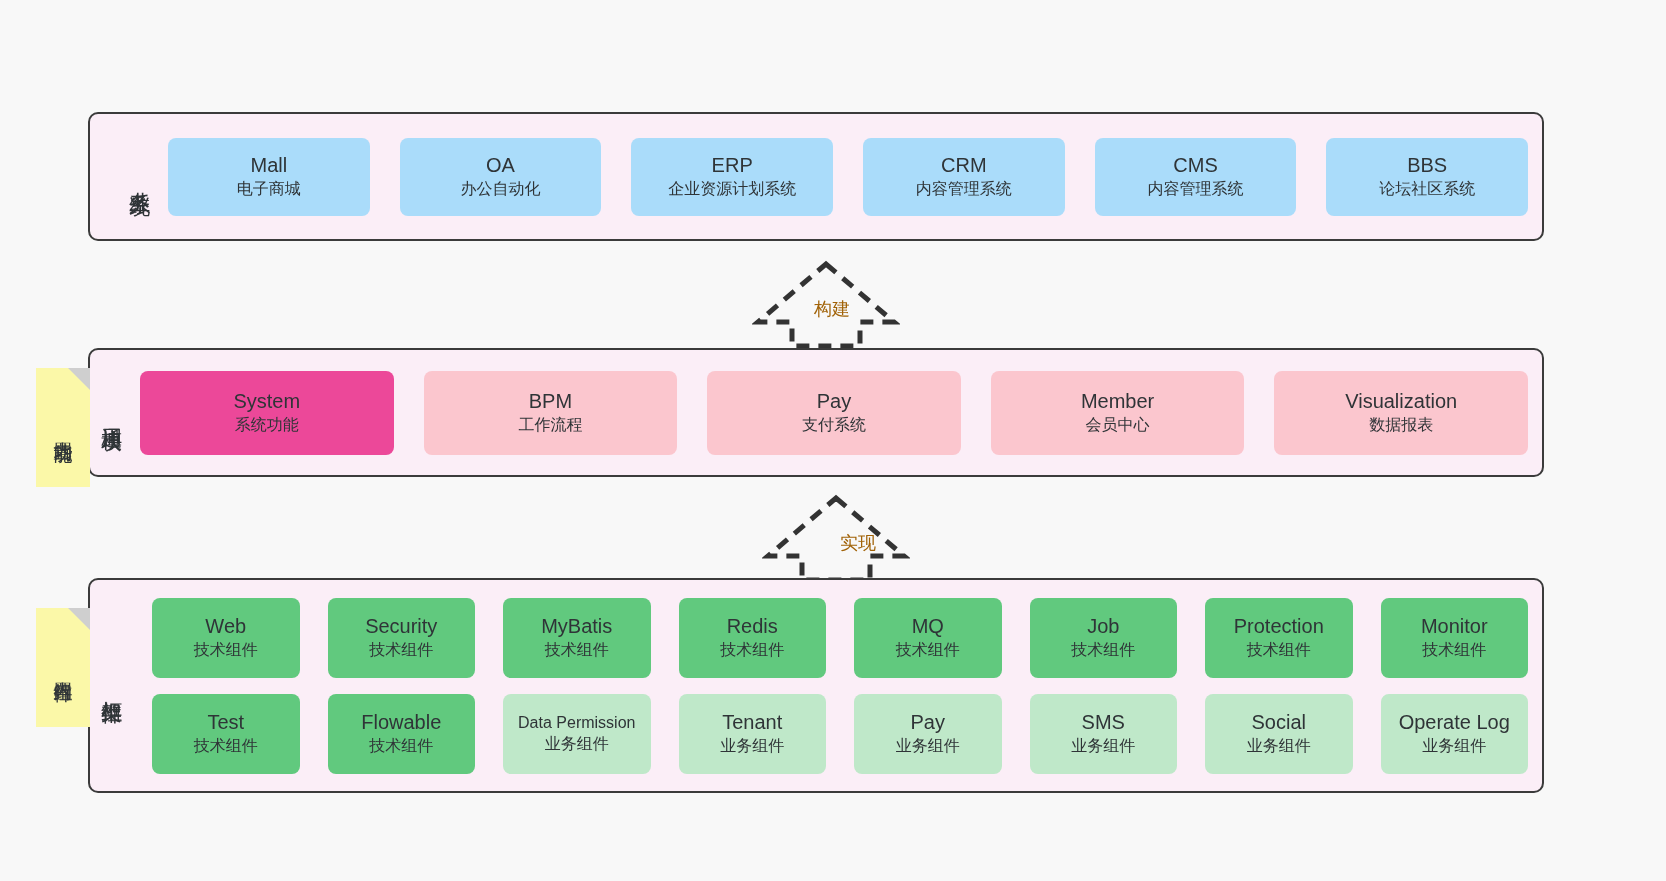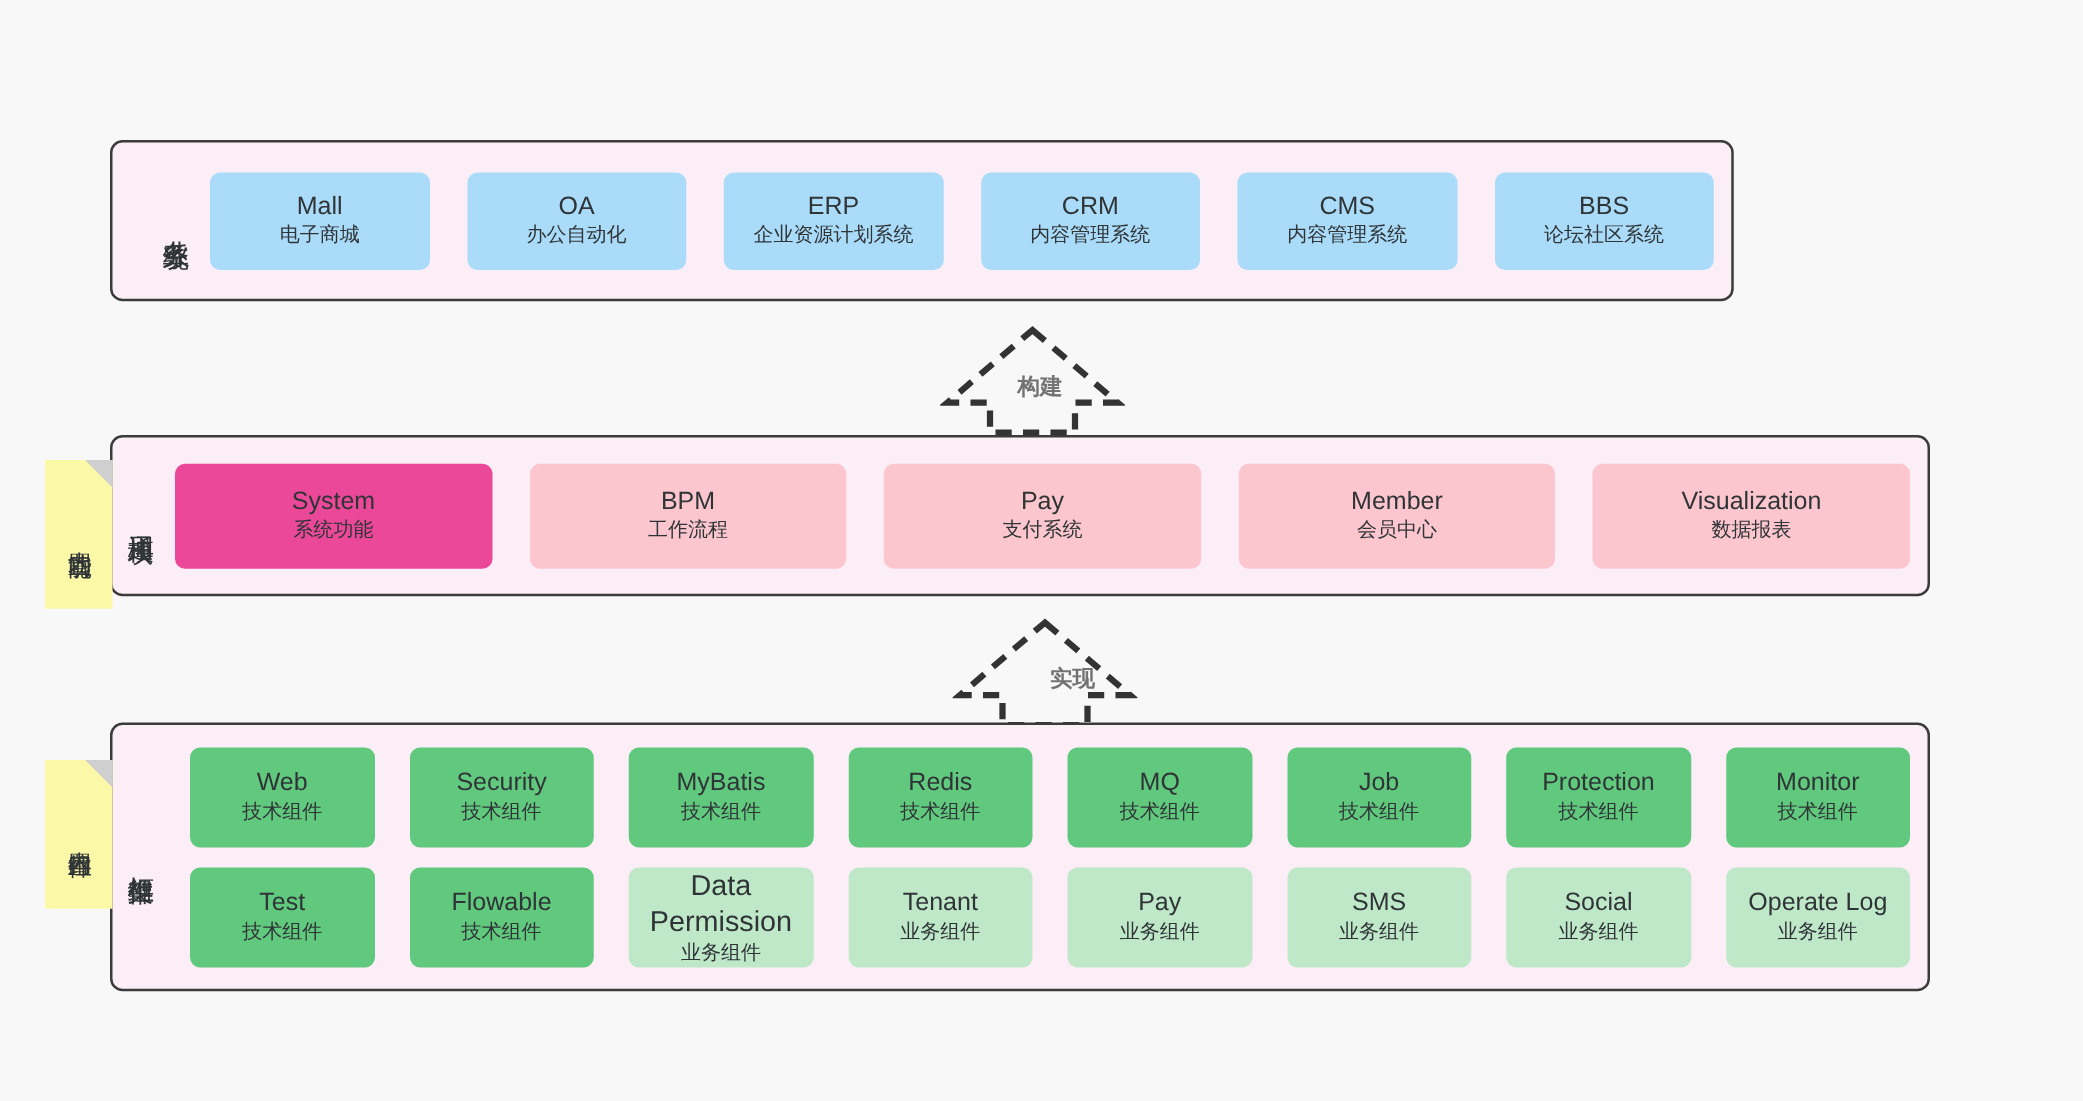--- a/index.html
+++ b/index.html
@@ -63,31 +63,31 @@
     align-items: center;
     justify-content: center;
     text-align: center;
     line-height: 1.28;
     color: #2f3437;
     box-sizing: border-box;
     padding: 4px 6px;
   }
   .card .en { font-size: 20px; }
   .card .cn { font-size: 16px; }
-  .card.three .en { font-size: 23px; }
+  .card.three .en { font-size: 16px; }
 
   
   .c-blue        { background: #aadcfa; }
   .c-red         { background: #ec4899; }
   .c-pink        { background: #fbc6ce; }
   .c-green       { background: #61c97e; }
   .c-green-light { background: #bfe8c9; }
 
   
-  #layer-business { left: 88px;  top: 112px; width: 1299px; height: 129px; padding-left: 28px; }
+  #layer-business { left: 88px;  top: 112px; width: 1456px; height: 129px; padding-left: 28px; }
   #layer-business .row { height: 78px; }
 
   #layer-common   { left: 88px;  top: 348px; width: 1456px; height: 129px; }
   #layer-common .row { height: 84px; }
 
   #layer-framework{ left: 88px;  top: 578px; width: 1456px; height: 215px; }
   #layer-framework .row { height: 80px; padding-left: 12px; }
   #layer-framework .layer-body { gap: 16px; padding: 0 14px 0 6px; }
   #layer-framework .row { gap: 28px; }
 
@@ -118,24 +118,23 @@
   #note-builtin-comp { left: 36px; top: 608px; width: 54px; height: 119px; }
 
   
   .arrow {
     position: absolute;
   }
   .arrow svg { display: block; }
   .arrow-label {
     position: absolute;
     font-size: 18px;
-    color: #737373;
+    color: #a16207;
     white-space: nowrap;
     background: transparent;
-    font-weight: bold;
   }
   #arrow-build   { left: 752px; top: 258px; }
   #arrow-build .arrow-label   { left: 62px; top: 39px; }
   #arrow-realize { left: 762px; top: 492px; }
   #arrow-realize .arrow-label { left: 62px; top: 39px; margin-left: 16px; }
 </style>
 </head>
 <body>
 
 <div class="layer" id="layer-business">

